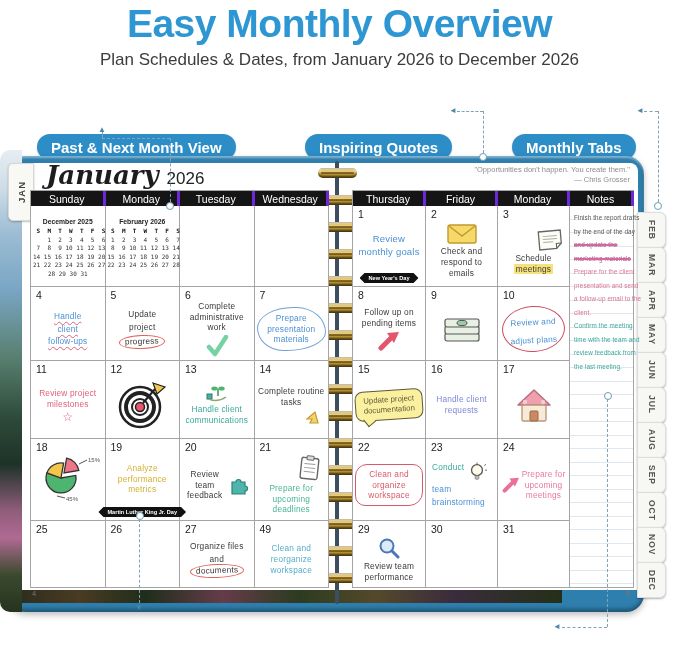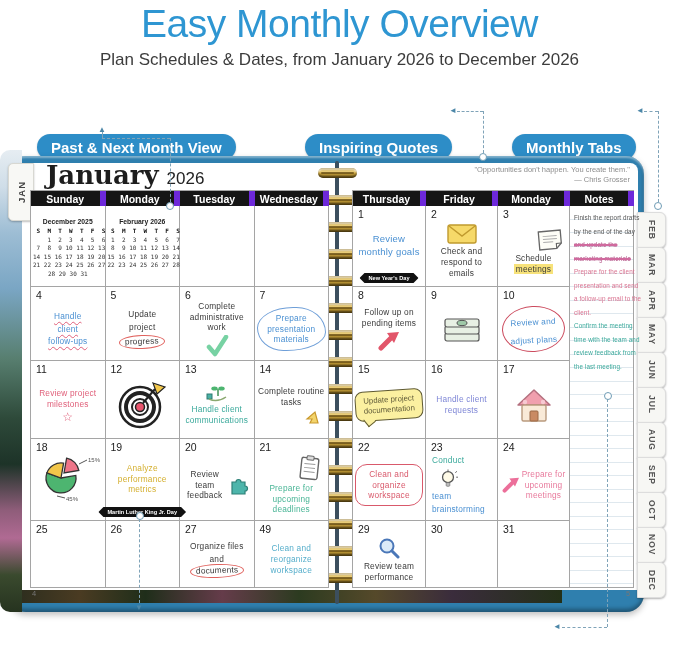--- a/index.html
+++ b/index.html
@@ -1,21 +1,21 @@
 <!DOCTYPE html>
 <html><head>
 <meta charset="utf-8">
 <style>
   html,body{margin:0;padding:0;background:#fff;}
   #canvas{position:relative;width:679px;height:647px;background:#fff;overflow:hidden;
     font-family:"Liberation Sans",sans-serif;}
 
   
   .title{position:absolute;top:2px;left:0;width:100%;text-align:center;
-    font-size:39px;font-weight:400;color:#2e96d2;letter-spacing:-0.5px;}
+    font-size:39px;font-weight:700;color:#2e96d2;letter-spacing:-0.5px;}
   .subtitle{position:absolute;top:50px;left:0;width:100%;text-align:center;
     font-size:17px;color:#3c3c3c;}
 
   
   .pill{position:absolute;height:26px;display:inline-flex;align-items:center;
     padding:0 14px;background:#2d8dc7;color:#fff;font-weight:700;font-size:15px;
     border-radius:14px;white-space:nowrap;box-shadow:0 1px 2px rgba(0,0,0,.2);margin-top:36px;}
   #pill-past{left:37px;top:98px;}
   #pill-quotes{left:305px;top:98px;}
   #pill-tabs{left:512px;top:98px;}
@@ -51,34 +51,34 @@
 
   
   .spiral-wire{position:absolute;left:335px;top:161px;width:4px;height:443px;background:#3c4f5e;z-index:6;border-radius:2px;}
   .coil{position:absolute;left:318px;width:39px;height:10px;z-index:7;border-radius:5px;
     background:linear-gradient(180deg,#8a6a1e 0%,#f0d584 30%,#caa33c 55%,#6e5416 100%);
     box-shadow:inset 0 -2px 2px rgba(0,0,0,.4), inset 0 2px 1px rgba(255,255,255,.5);}
   .coil::after{content:"";position:absolute;left:3px;right:3px;top:4px;height:2px;background:rgba(60,40,0,.55);border-radius:1px;}
 
   
   .month-header{position:absolute;left:46px;top:160px;z-index:8;}
-  .month-script{font-family:"DejaVu Serif",serif;font-weight:700;font-size:26px;color:#1d1d1d;}
+  .month-script{font-family:"DejaVu Serif",serif;font-style:italic;font-weight:700;font-size:26px;color:#1d1d1d;}
   .month-year{font-size:17px;color:#222;margin-left:8px;}
   .quote{position:absolute;left:390px;top:165px;width:240px;text-align:right;z-index:8;
     font-size:7.5px;color:#8e8e8e;line-height:10px;}
 
   
   .cal{position:absolute;top:190px;display:grid;z-index:8;background:#fff;
     border-left:1px solid #a5a5a5;border-top:1px solid #a5a5a5;}
   #cal-left{left:30px;width:298px;grid-template-columns:repeat(4,1fr);
     grid-template-rows:15px 81px 74px 78px 82px 67px;}
   #cal-right{left:352px;width:281px;grid-template-columns:73px 72px 72px 64px;
     grid-template-rows:15px 81px 74px 78px 82px 67px;}
-  .hcell{background:#151515;color:#fff;font-size:10.5px;font-weight:700;
-    display:flex;align-items:center;justify-content:center;border-right:6px solid #6d28d9;}
+  .hcell{background:#151515;color:#fff;font-size:10.5px;font-weight:400;
+    display:flex;align-items:center;justify-content:center;border-right:3px solid #6d28d9;}
   .hcell:last-child{border-right:1px solid #a5a5a5;}
   .cell{position:relative;background:#fff;border-right:1px solid #a5a5a5;border-bottom:1px solid #a5a5a5;}
   .dnum{position:absolute;top:2px;left:5px;font-size:10.5px;color:#222;z-index:2;}
   .cbody{position:absolute;left:2px;right:2px;top:13px;bottom:2px;display:flex;flex-direction:column;
     align-items:center;justify-content:center;text-align:center;gap:2px;z-index:1;}
   .hand{font-size:8.3px;line-height:1.3;letter-spacing:.2px;}
 
   
   .blue{color:#4a90d2;} .teal{color:#3aa99b;} .mint{color:#49b596;}
   .rose{color:#e0607a;} .pinkc{color:#e87a9c;} .redc{color:#d9596b;}
@@ -511,21 +511,21 @@
 
     <div class="cell">
       <span class="dnum">22</span>
       <div class="cbody">
         <span class="hand redc scallop">Clean and organize workspace</span>
       </div>
     </div>
     <div class="cell">
       <span class="dnum">23</span>
       <div class="cbody" style="align-items:flex-start;padding-left:4px;">
-        <span class="hand teal" style="display:flex;align-items:center;gap:3px;flex-direction:column;">
+        <span class="hand teal" style="display:flex;align-items:flex-start;gap:3px;">
           <span>Conduct</span>
           <svg class="icon" width="20" height="20" viewBox="0 0 22 22">
             <circle cx="11" cy="9" r="6" fill="#fffbe8" stroke="#555" stroke-width="1.4"></circle>
             <rect x="9" y="15" width="4" height="4" rx="1" fill="#bbb" stroke="#777" stroke-width="0.8"></rect>
             <line x1="11" y1="0.5" x2="11" y2="2.5" stroke="#555" stroke-width="1"></line>
             <line x1="19" y1="4" x2="20.8" y2="2.6" stroke="#555" stroke-width="1"></line>
             <line x1="20" y1="9" x2="22" y2="9" stroke="#555" stroke-width="1"></line>
           </svg>
         </span>
         <span class="hand blue">team</span>

